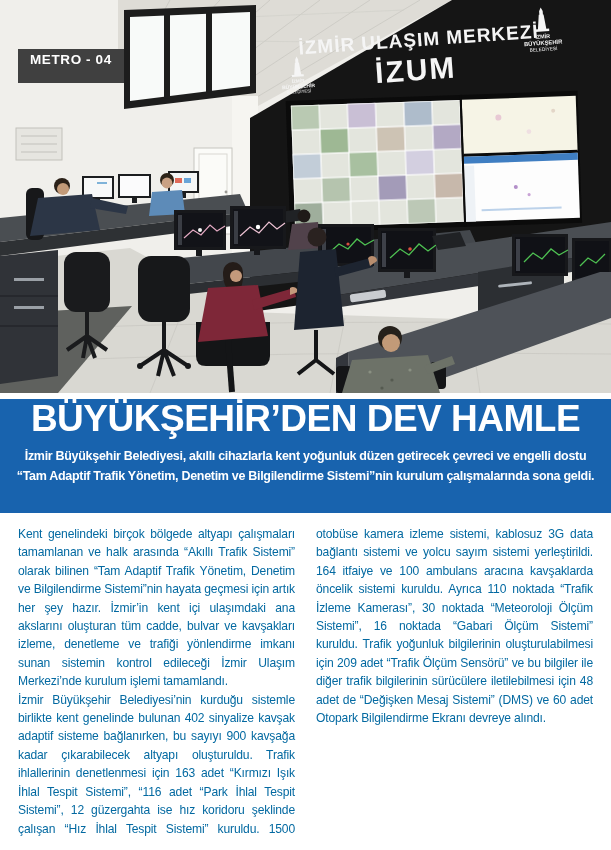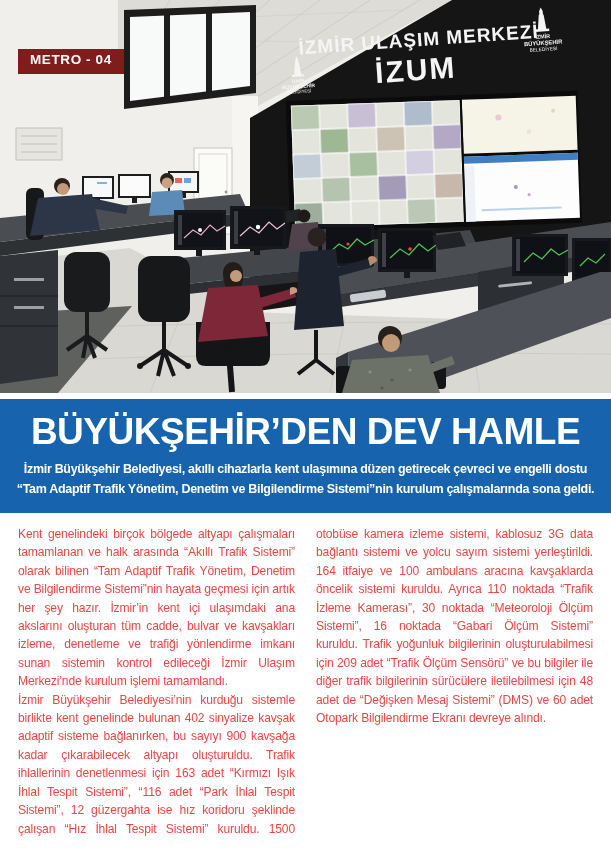--- a/index.html
+++ b/index.html
@@ -1,33 +1,33 @@
 <!DOCTYPE html>
 <html><head>
 <meta charset="utf-8">
 <style>
   html,body{margin:0;padding:0;background:#777;}
   .page{position:relative;width:611px;height:850px;margin:0 auto;background:#ffffff;
         font-family:"Liberation Sans",sans-serif;overflow:hidden;}
   
   .photo{position:relative;width:611px;height:393px;background:#f0efeb;}
   .photo svg{display:block;}
-  .badge{position:absolute;left:18px;top:49px;background:#7f1d1d;color:#fff;
-         font-weight:bold;font-size:13.5px;letter-spacing:.6px;padding:3px 12px 7px;}
+  .badge{position:absolute;left:18px;top:49px;background:#404040;color:#fff;
+         font-weight:bold;font-size:13.5px;letter-spacing:.6px;padding:3px 12px 16px;}
   
   .banner{margin-top:6px;height:114px;background:#1863ae;color:#fff;text-align:center;
-          box-sizing:border-box;padding-top:13px;}
+          box-sizing:border-box;padding-top:0;}
   .banner h1{margin:0;font-size:37px;font-weight:bold;letter-spacing:-.5px;line-height:40px;}
   .banner .sub{margin:8px auto 0;width:592px;font-size:12.5px;font-weight:bold;
                line-height:19.5px;letter-spacing:-.3px;}
   
   .article{box-sizing:border-box;height:337px;padding:12px 18px 7px;
            column-count:2;column-gap:21px;column-fill:auto;
            font-size:12.1px;line-height:18.4px;letter-spacing:-.15px;
-           color:#ef4444;text-align:justify;overflow:hidden;}
+           color:#0369a1;text-align:justify;overflow:hidden;}
   .article p{margin:0;}
 </style>
 </head>
 <body>
 
 <div class="page">
 
   <div class="photo">
     <svg width="611" height="393" viewBox="0 0 611 393">
       <defs>
@@ -283,21 +283,21 @@
           <circle cx="382" cy="388" r="1.6" fill="#555a50"></circle>
         <path d="M424,366 L452,356 L455,364 L428,374 Z" fill="#6d7268"></path>
       </g>
     </svg>
 
     <div class="badge">METRO - 04</div>
   </div>
 
   <div class="banner">
     <h1>BÜYÜKŞEHİR’DEN DEV HAMLE</h1>
-    <p class="sub">İzmir Büyükşehir Belediyesi, akıllı cihazlarla kent ulaşımına düzen getirecek çevreci ve engelli dostu “Tam Adaptif Trafik Yönetim, Denetim ve Bilgilendirme Sistemi”nin kurulum çalışmalarında sona geldi.</p>
+    <p class="sub">İzmir Büyükşehir Belediyesi, akıllı cihazlarla kent yoğunluk düzen getirecek çevreci ve engelli dostu “Tam Adaptif Trafik Yönetim, Denetim ve Bilgilendirme Sistemi”nin kurulum çalışmalarında sona geldi.</p>
   </div>
 
   <div class="article">
     <p>Kent genelindeki birçok bölgede altyapı çalışmaları tamamlanan ve halk arasında “Akıllı Trafik Sistemi” olarak bilinen “Tam Adaptif Trafik Yönetim, Denetim ve Bilgilendirme Sistemi”nin hayata geçmesi için artık her şey hazır. İzmir’in kent içi ulaşımdaki ana akslarını oluşturan tüm cadde, bulvar ve kavşakları izleme, denetleme ve trafiği yönlendirme imkanı sunan sistemin kontrol edileceği İzmir Ulaşım Merkezi’nde kurulum işlemi tamamlandı.</p>
     <p>İzmir Büyükşehir Belediyesi’nin kurduğu sistemle birlikte kent genelinde bulunan 402 sinyalize kavşak adaptif sisteme bağlanırken, bu sayıyı 900 kavşağa kadar çıkarabilecek altyapı oluşturuldu. Trafik ihlallerinin denetlenmesi için 163 adet “Kırmızı Işık İhlal Tespit Sistemi”, “116 adet “Park İhlal Tespit Sistemi”, 12 güzergahta ise hız koridoru şeklinde çalışan “Hız İhlal Tespit Sistemi” kuruldu. 1500 otobüse kamera izleme sistemi, kablosuz 3G data bağlantı sistemi ve yolcu sayım sistemi yerleştirildi. 164 itfaiye ve 100 ambulans aracına kavşaklarda öncelik sistemi kuruldu. Ayrıca 110 noktada “Trafik İzleme Kamerası”, 30 noktada “Meteoroloji Ölçüm Sistemi”, 16 noktada “Gabari Ölçüm Sistemi” kuruldu. Trafik yoğunluk bilgilerinin oluşturulabilmesi için 209 adet “Trafik Ölçüm Sensörü” ve bu bilgiler ile diğer trafik bilgilerinin sürücülere iletilebilmesi için 48 adet de “Değişken Mesaj Sistemi” (DMS) ve 60 adet Otopark Bilgilendirme Ekranı devreye alındı.</p>
   </div>
 
 </div>
 
 </body></html>

